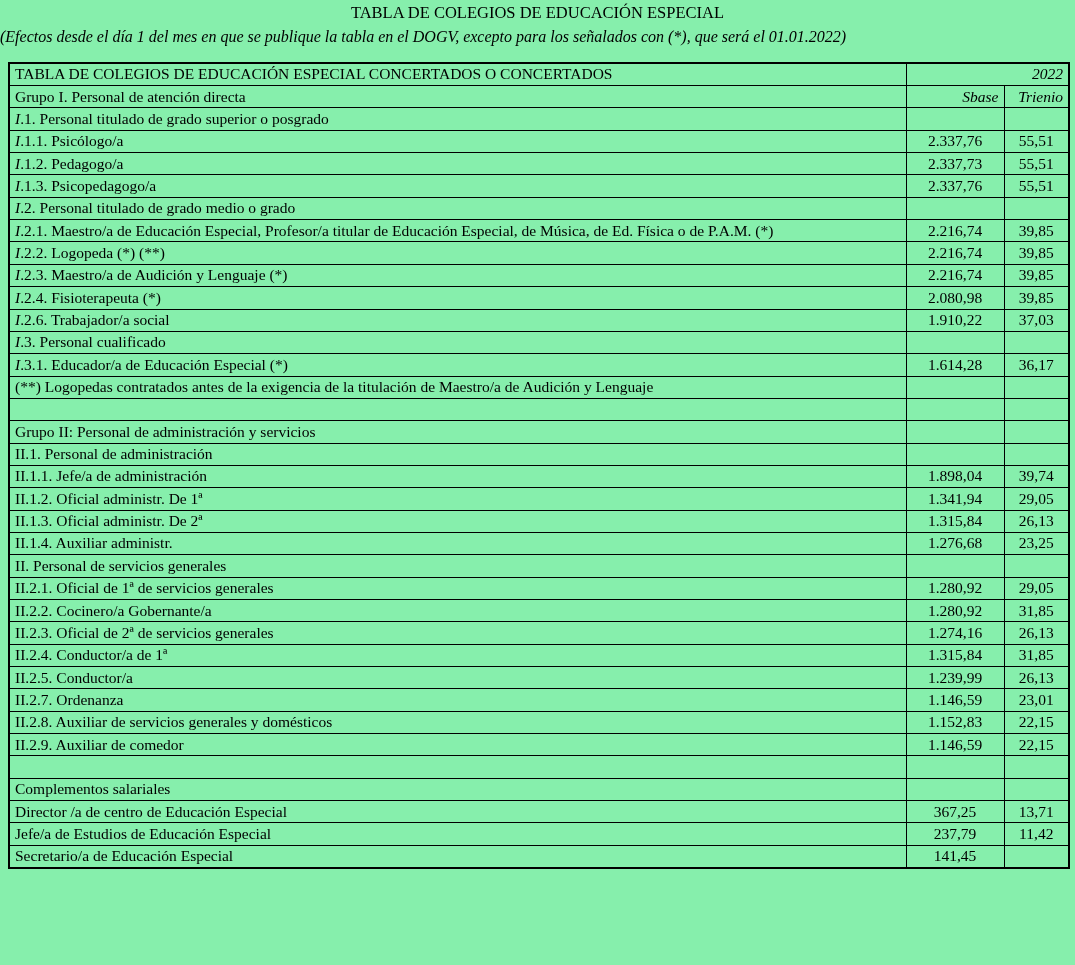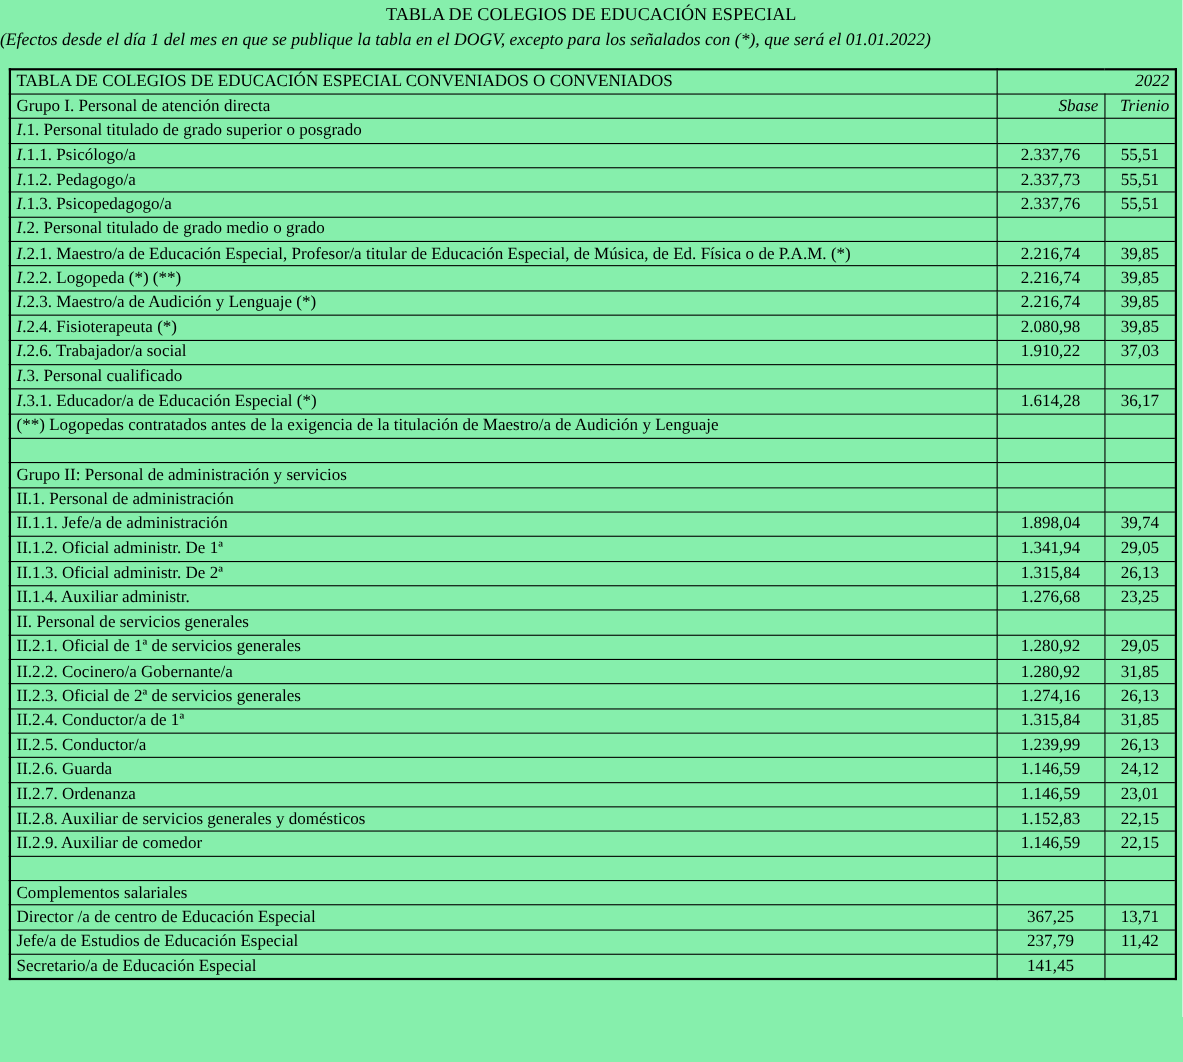--- a/index.html
+++ b/index.html
@@ -65,21 +65,21 @@
   <div class="doc-subtitle">(Efectos desde el día 1 del mes en que se publique la tabla en el DOGV, excepto para los señalados con (*), que será el 01.01.2022)</div>
 
   <table class="salary-table">
     <colgroup>
       <col class="c-label">
       <col class="c-sbase">
       <col class="c-trienio">
     </colgroup>
     <tbody>
       <tr>
-        <td>TABLA DE COLEGIOS DE EDUCACIÓN ESPECIAL CONVENIADOS O CONVENIADOS</td>
+        <td>TABLA DE COLEGIOS DE EDUCACIÓN ESPECIAL CONCERTADOS O CONCERTADOS</td>
         <td colspan="2" class="ital ctr">2022</td>
       </tr>
       <tr>
         <td>Grupo I. Personal de atención directa</td>
         <td class="ital ctr">Sbase</td>
         <td class="ital ctr">Trienio</td>
       </tr>
     </tbody>
     <tbody id="rows-body">
         <tr>
@@ -206,25 +206,20 @@
           <td>II.2.4. Conductor/a de 1ª</td>
           <td class="num">1.315,84</td>
           <td class="num">31,85</td>
         </tr>
         <tr>
           <td>II.2.5. Conductor/a</td>
           <td class="num">1.239,99</td>
           <td class="num">26,13</td>
         </tr>
         <tr>
-          <td>II.2.6. Guarda</td>
-          <td class="num">1.146,59</td>
-          <td class="num">24,12</td>
-        </tr>
-        <tr>
           <td>II.2.7. Ordenanza</td>
           <td class="num">1.146,59</td>
           <td class="num">23,01</td>
         </tr>
         <tr>
           <td>II.2.8. Auxiliar de servicios generales y domésticos</td>
           <td class="num">1.152,83</td>
           <td class="num">22,15</td>
         </tr>
         <tr>

